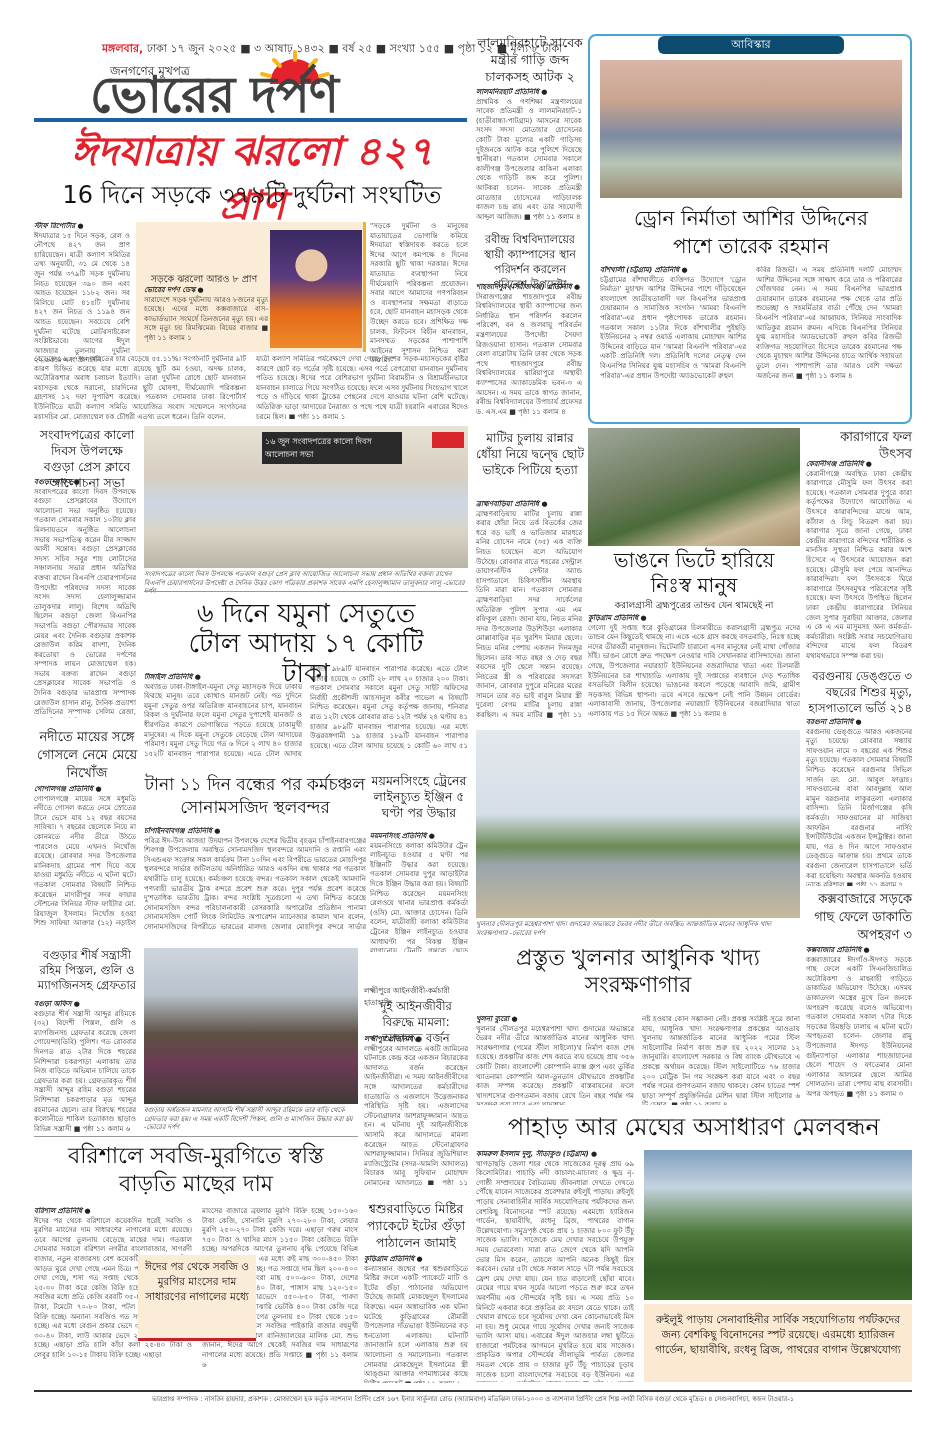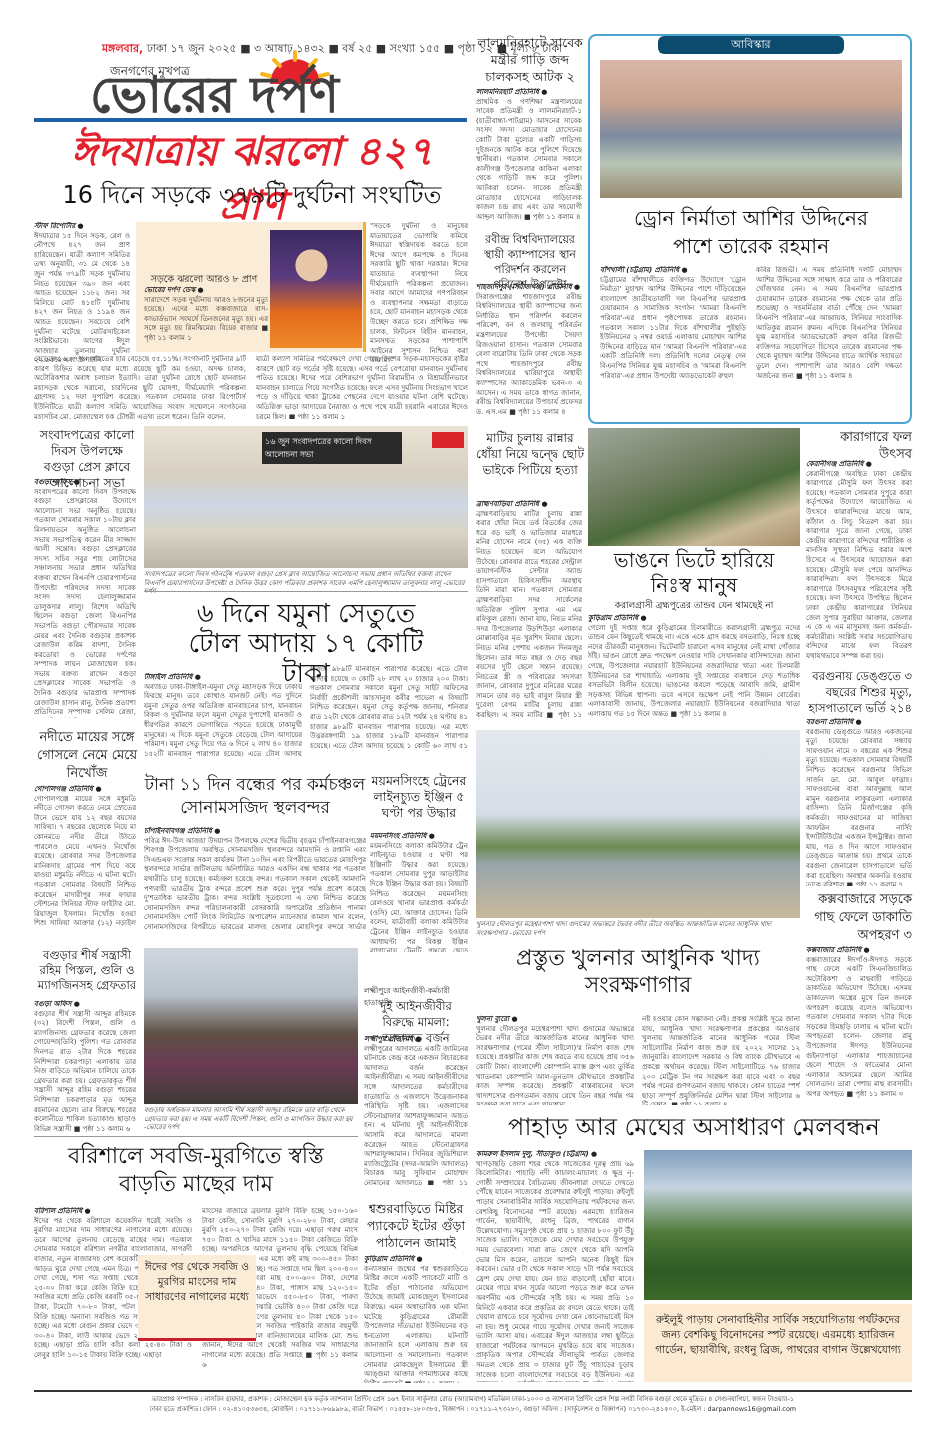--- a/index.html
+++ b/index.html
@@ -76,21 +76,21 @@
   <span>সংবাদপত্রের কালো দিবস উপলক্ষে বগুড়া প্রেসক্লাবের উদ্যোগে আলোচনা সভা অনুষ্ঠিত হয়েছে। গতকাল সোমবার সকাল ১০টায় ক্লাব মিলনায়তনে অনুষ্ঠিত আলোচনা সভায় সভাপতিত্ব করেন মীর সাজ্জাদ আলী সন্তোষ। বগুড়া প্রেসক্লাবের সদস্য সচিব সবুর শাহ লোটাসের সঞ্চালনায় সভার প্রধান অতিথির বক্তব্য রাখেন বিএনপি চেয়ারপার্সনের উপদেষ্টা পরিষদের সদস্য সাবেক সংসদ সদস্য হেলালুজ্জামান তালুকদার লালু। বিশেষ অতিথি ছিলেন বগুড়া জেলা বিএনপির সভাপতি বগুড়া পৌরসভার সাবেক মেয়র এবং দৈনিক বগুড়ার প্রকাশক রেজাউল করিম বাদশা, দৈনিক করতোয়া ও ভোরের দর্পণের সম্পাদক লায়ন মোজাম্মেল হক। সভায় বক্তব্য রাখেন বগুড়া প্রেসক্লাবের সাবেক সভাপতি ও দৈনিক বগুড়ার ভারপ্রাপ্ত সম্পাদক রেজাউল হাসান রানু, দৈনিক প্রত্যাশা প্রতিদিনের সম্পাদক সেলিম রেজা, সাংবাদিক ইউনিয়ন বগুড়ার সাবেক সভাপতি মিয়ন</span>
   
 </div>
 <div class="photo ph-press" style="left:144px;top:426px;width:324px;height:142px;">
   <div style="position:absolute;left:118px;top:6px;width:140px;height:32px;background:#2a2a2a;color:#fff;font-size:8px;padding:3px;font-family:'DejaVu Sans',sans-serif;">
     <span>১৬ জুন সংবাদপত্রের কালো দিবস আলোচনা সভা</span>
   </div>
   <div style="position:absolute;right:4px;top:6px;width:32px;height:16px;background:#d8262c;"></div>
 </div>
 <div class="abs caption" style="left:144px;top:570px;width:324px;height:18px;">
-  <span>সংবাদপত্রের কালো দিবস গঠনট্ষে গতকাল বগুড়া প্রেস ক্লাব আয়োজিত আলোচনা সভায় প্রধান অতিথির বক্তব্য রাখেন বিএনপি চেয়ারপার্সনের উপদেষ্টা ও দৈনিক উত্তর কোণ পত্রিকার প্রকাশক সাবেক এমপি হেলালুজ্জামান তালুকদার লালু</span>
+  <span>সংবাদপত্রের কালো দিবস উপলক্ষে গতকাল বগুড়া প্রেস ক্লাব আয়োজিত আলোচনা সভায় প্রধান অতিথির বক্তব্য রাখেন বিএনপি চেয়ারপার্সনের উপদেষ্টা ও দৈনিক উত্তর কোণ পত্রিকার প্রকাশক সাবেক এমপি হেলালুজ্জামান তালুকদার লালু</span>
   <span>-ভোরের দর্পণ</span>
 </div>
 <div class="rule" style="left:144px;top:591px;width:324px;"></div>
 
 <div class="abs hl" style="left:144px;top:598px;width:324px;font-size:26px;line-height:30px;padding:0 30px;">৬ দিনে যমুনা সেতুতে টোল আদায় ১৭ কোটি টাকা</div>
 <div class="abs body-text" style="left:144px;top:673px;width:158px;height:86px;">
   <span class="byline">টাঙ্গাইল প্রতিনিধি ●</span>
   <span>অব্যাহত ঢাকা-টাঙ্গাইল-যমুনা সেতু মহাসড়ক দিয়ে ঢাকায় ফিরছে মানুষ। তবে কোথাও যানজট নেই। গত দুদিনে যমুনা সেতুর ওপর অতিরিক্ত যানবাহনের চাপ, যানবাহন বিকল ও দুর্ঘটনার ফলে যমুনা সেতুর দুপাশেই যানজট ও ধীরগতির কারণে ভোগান্তিতে পড়তে হয়েছে ঢাকামুখী মানুষের। এ দিকে যমুনা সেতুকে বেড়েছে টোল আদায়ের পরিমাণ। যমুনা সেতু দিয়ে গত ৬ দিনে ২ লাখ ৪০ হাজার ১৫২টি যানবাহন পারাপার হয়েছে। এতে টোল আদায় হয়েছে ১৬ কোটি ৭৯ লাখ ৪৭ হাজার ৩০০ টাকা। এ দিকে যমুনা সেতু দিয়ে গত ২৪ ঘণ্টায় ৪১</span>
 </div>
 <div class="abs body-text" style="left:310px;top:665px;width:158px;height:86px;">
@@ -243,14 +243,13 @@
   <span class="byline">কামরুল ইসলাম দুলু, সীতাকুণ্ড (চট্টগ্রাম) ●</span>
   <span>খাগড়াছড়ি জেলা শহর থেকে সাজেকের দূরত্ব প্রায় ৬৯ কিলোমিটার। পাহাড়ি নদী কাচালং-মাচালং ও ক্ষুদ্র নৃ-গোষ্ঠী সম্প্রদায়ের বৈচিত্র্যময় জীবনধারা দেখতে দেখতে পৌঁছে যাবেন সাজেকের প্রবেশদ্বার রুইলুই পাড়ায়। রুইলুই পাড়ায় সেনাবাহিনীর সার্বিক সহযোগিতায় পর্যটকদের জন্য বেশকিছু বিনোদনের স্পট রয়েছে। এরমধ্যে হ্যারিজন গার্ডেন, ছায়াবীথি, রংধনু ব্রিজ, পাথরের বাগান উল্লেখযোগ্য। সমুদ্রপৃষ্ঠ থেকে প্রায় ১ হাজার ৮০০ ফুট উঁচু সাজেক ভ্যালি। সাজেকে মেঘ দেখার সবচেয়ে উপযুক্ত সময় ভোরবেলা। সারা রাত জেগে থেকে যদি আপনি ভোর মিস করেন, তাহলে আপনি অনেক কিছুই মিস করবেন। ভোর ৫টা থেকে সকাল সাড়ে ৭টা পর্যন্ত সবচেয়ে ফ্রেশ মেঘ দেখা যায়। যেন হাত বাড়ালেই ছোঁয়া যাবে। মেঘের গায়ে যখন সূর্যের আলো পড়তে শুরু করে তখন অবর্ণনীয় এক সৌন্দর্যের সৃষ্টি হয়। এ সময় প্রতি ১০ মিনিটে একবার করে প্রকৃতির রং বদলে যেতে থাকে। তাই খেয়াল রাখতে হবে সূর্যোদয় দেখা যেন কোনোভাবেই মিস না হয়। শুধু মেঘের গায়ে সূর্যোদয় দেখার জন্যই সাজেক ভ্যালি আসা যায়। এবারের ঈদুল আজহার লম্বা ছুটিতে হাজারো পর্যটকের আগমনে মুখরিত হয়ে যায় সাজেক। প্রাকৃতিক অপার সৌন্দর্যের লীলাভূমি পার্বত্য জেলার সমতল থেকে প্রায় ৩ হাজার ফুট উঁচু পাহাড়ের চূড়ায় সাজেক হলো বাংলাদেশের সবচেয়ে বড় ইউনিয়ন। এর আয়তন ৭০২ বর্গমাইল। পাহাড় সবুজ</span>
   <span class="jump">■ পৃষ্ঠা ১১ কলাম ৩</span>
 </div>
 <div class="photo ph-sajek" style="left:644px;top:1150px;width:268px;height:150px;"></div>
 <div class="abs hl" style="left:644px;top:1304px;width:268px;height:78px;background:#fbe9d2;font-size:10.5px;line-height:15px;padding:8px 10px;">রুইলুই পাড়ায় সেনাবাহিনীর সার্বিক সহযোগিতায় পর্যটকদের জন্য বেশকিছু বিনোদনের স্পট রয়েছে। এরমধ্যে হ্যারিজন গার্ডেন, ছায়াবীথি, রংধনু ব্রিজ, পাথরের বাগান উল্লেখযোগ্য</div>
 
 <div class="abs" style="left:34px;top:1390px;width:878px;height:2px;background:#333;"></div>
 <div class="abs" style="left:34px;top:1394px;width:878px;font-size:6.5px;line-height:10px;text-align:center;color:#333;font-family:'DejaVu Sans',sans-serif;">
   <div>ভারপ্রাপ্ত সম্পাদক : নাসরিন হায়দার, প্রকাশক : মোজাম্মেল হক কর্তৃক ন্যাশনাল প্রিন্টিং প্রেস ১৬৭ ইনার সার্কুলার রোড (আরামবাগ) মতিঝিল ঢাকা-১০০০ ও ন্যাশনাল প্রিন্টিং প্রেস শিল্প নগরী বিসিক বগুড়া থেকে মুদ্রিত। ৪ সেগুনবাগিচা, স্বজন টাওয়ার-১</div>
-  <div>ঢাকা হতে প্রকাশিত। ফোন : ০২-৪১০৫৩৬৩৪, মোবাইল : ০১৭১১-৮৬৯৯৮৯, বার্তা বিভাগ : ০১৫৫৮-১৮০৩৮৫, বিজ্ঞাপন : ০১৭১১-২৭৩২৮০, বগুড়া অফিস : (সার্কুলেশন ও বিজ্ঞাপন) ০১৭৩০-২৪১৫০০, ই-মেইল : darpannews16@gmail.com</div>
 </div>
 
 </body></html>

